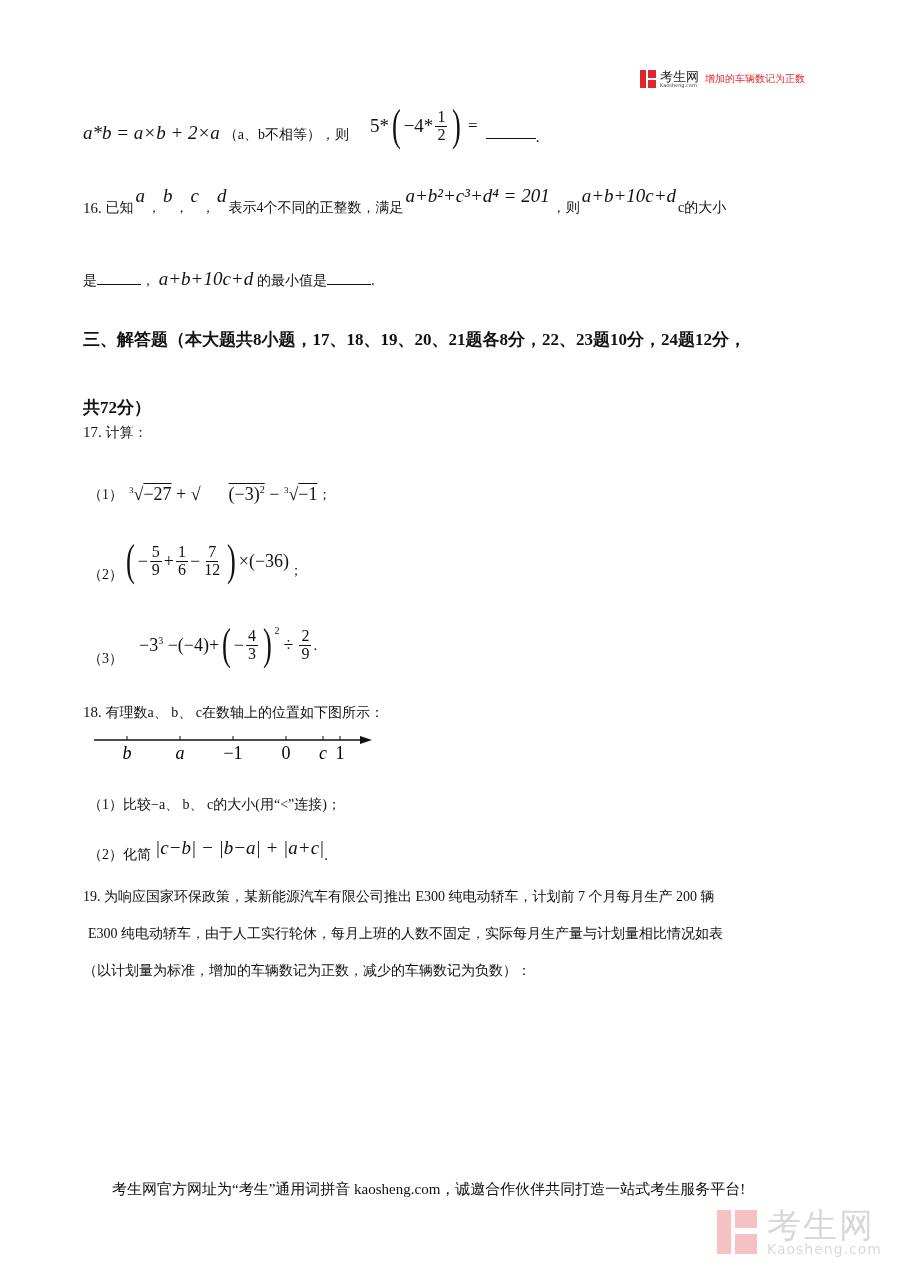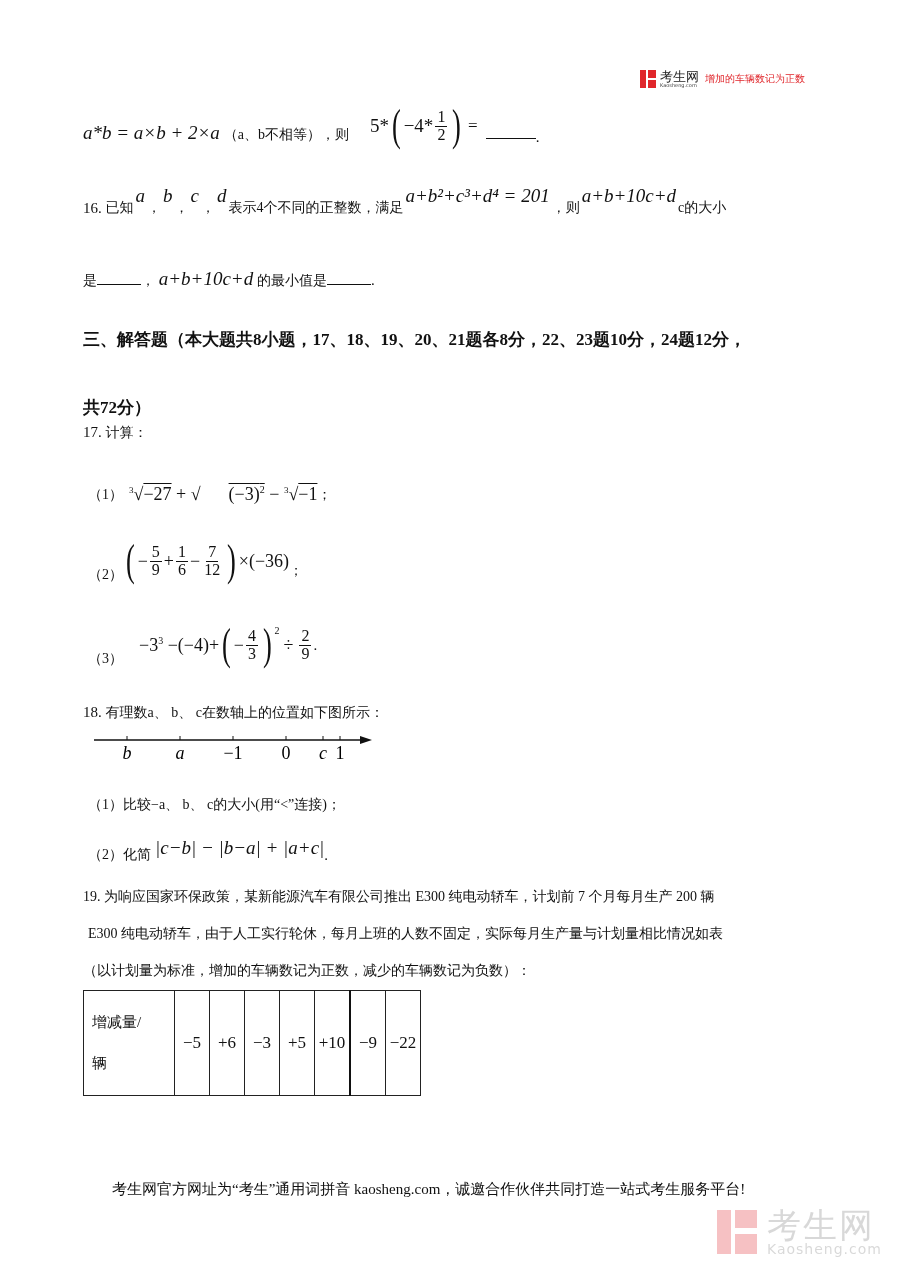--- a/index.html
+++ b/index.html
@@ -186,33 +186,20 @@
 </div>
 
 <div class="abs cn" style="left:83px; top:888px;">
   <span>19.</span>&nbsp;<span>为响应国家环保政策，某新能源汽车有限公司推出 E300 纯电动轿车，计划前 7 个月每月生产 200 辆</span>
 </div>
 <div class="abs cn" style="left:88px; top:925px;">E300 纯电动轿车，由于人工实行轮休，每月上班的人数不固定，实际每月生产量与计划量相比情况如表</div>
 <div class="abs cn" style="left:83px; top:962px;">（以计划量为标准，增加的车辆数记为正数，减少的车辆数记为负数）：</div>
 
 <table class="data">
   <tbody>
-  <tr class="r2">
-    <td class="head">
-      <div style="margin-bottom:22px;">增减量/</div>
-      <div>辆</div>
-    </td>
-    <td class="c">−5</td>
-    <td class="c">+6</td>
-    <td class="c">−3</td>
-    <td class="c">+5</td>
-    <td class="c">+10</td>
-    <td class="c thick">−9</td>
-    <td class="c">−22</td>
-  </tr>
 </tbody>
   </table>
 
 <div class="abs footer" style="left:105px; top:1180px;margin-left:7px;">考生网官方网址为“考生”通用词拼音 kaosheng.com，诚邀合作伙伴共同打造一站式考生服务平台!</div>
 
 <div class="wm">
   <div class="mark">
     <div style="left:0; top:0; width:14px; height:44px;"></div>
     <div style="left:18px; top:0; width:22px; height:18px;"></div>
     <div style="left:18px; top:24px; width:22px; height:20px;"></div>

